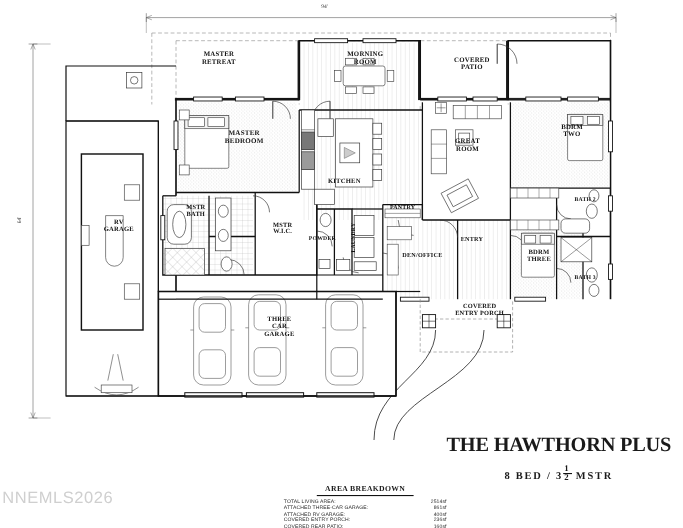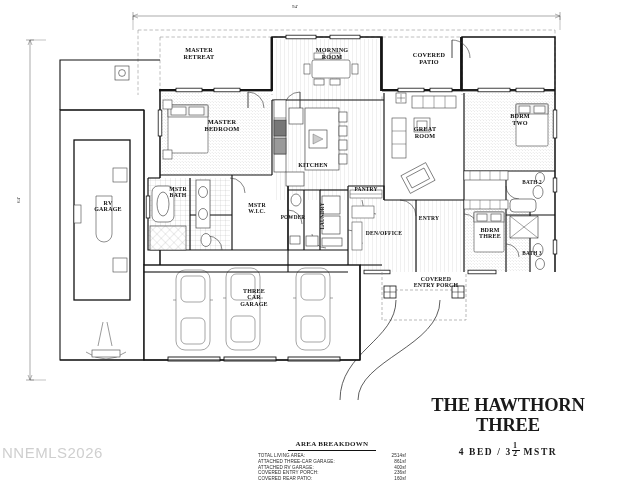--- a/index.html
+++ b/index.html
@@ -452,22 +452,22 @@
         </tr>
         <tr>
           <td>MASTER RETREAT:</td>
           <td class="v">260sf</td>
         </tr>
       </tbody>
   </table>
 </div>
 
 <div id="titleblock">
-  <div id="t1">THE HAWTHORN THREE</div>
+  <div id="t1">THE HAWTHORN PLUS</div>
   <div id="t3">
-    <span>4 BED</span>
+    <span>8 BED</span>
     <span>/</span>
     <span>3</span><span class="frac"><span class="n">1</span><span class="d">2</span></span>
     <span>MSTR</span>
   </div>
 </div>
 
 <div id="wm">NNEMLS2026</div>
 
 </body></html>

